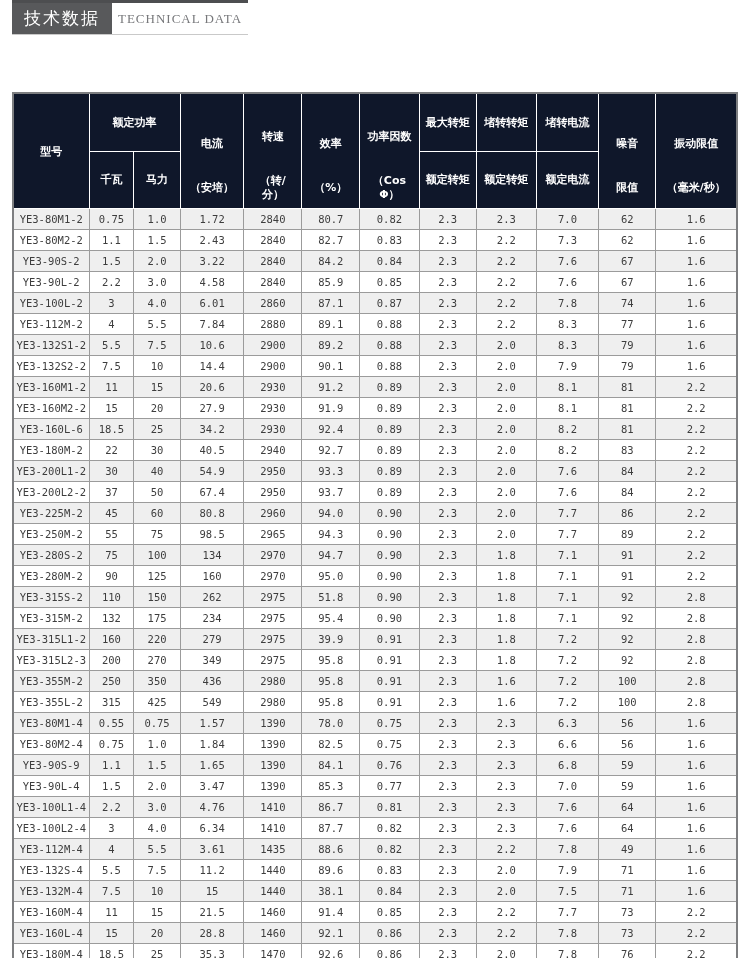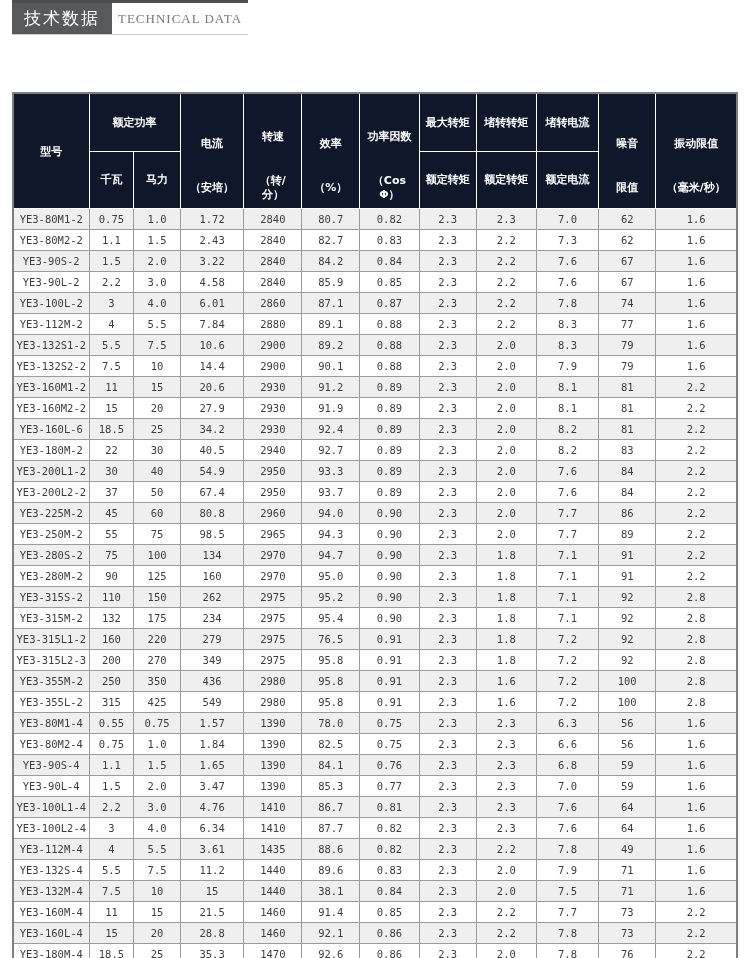--- a/index.html
+++ b/index.html
@@ -368,21 +368,21 @@
           <td>7.1</td>
           <td>91</td>
           <td>2.2</td>
         </tr>
         <tr>
           <td>YE3-315S-2</td>
           <td>110</td>
           <td>150</td>
           <td>262</td>
           <td>2975</td>
-          <td>95.2</td>
+          <td>51.8</td>
           <td>0.90</td>
           <td>2.3</td>
           <td>1.8</td>
           <td>7.1</td>
           <td>92</td>
           <td>2.8</td>
         </tr>
         <tr>
           <td>YE3-315M-2</td>
           <td>132</td>
@@ -396,21 +396,21 @@
           <td>7.1</td>
           <td>92</td>
           <td>2.8</td>
         </tr>
         <tr>
           <td>YE3-315L1-2</td>
           <td>160</td>
           <td>220</td>
           <td>279</td>
           <td>2975</td>
-          <td>76.5</td>
+          <td>39.9</td>
           <td>0.91</td>
           <td>2.3</td>
           <td>1.8</td>
           <td>7.2</td>
           <td>92</td>
           <td>2.8</td>
         </tr>
         <tr>
           <td>YE3-315L2-3</td>
           <td>200</td>
@@ -475,21 +475,21 @@
           <td>1390</td>
           <td>82.5</td>
           <td>0.75</td>
           <td>2.3</td>
           <td>2.3</td>
           <td>6.6</td>
           <td>56</td>
           <td>1.6</td>
         </tr>
         <tr>
-          <td>YE3-90S-4</td>
+          <td>YE3-90S-9</td>
           <td>1.1</td>
           <td>1.5</td>
           <td>1.65</td>
           <td>1390</td>
           <td>84.1</td>
           <td>0.76</td>
           <td>2.3</td>
           <td>2.3</td>
           <td>6.8</td>
           <td>59</td>

